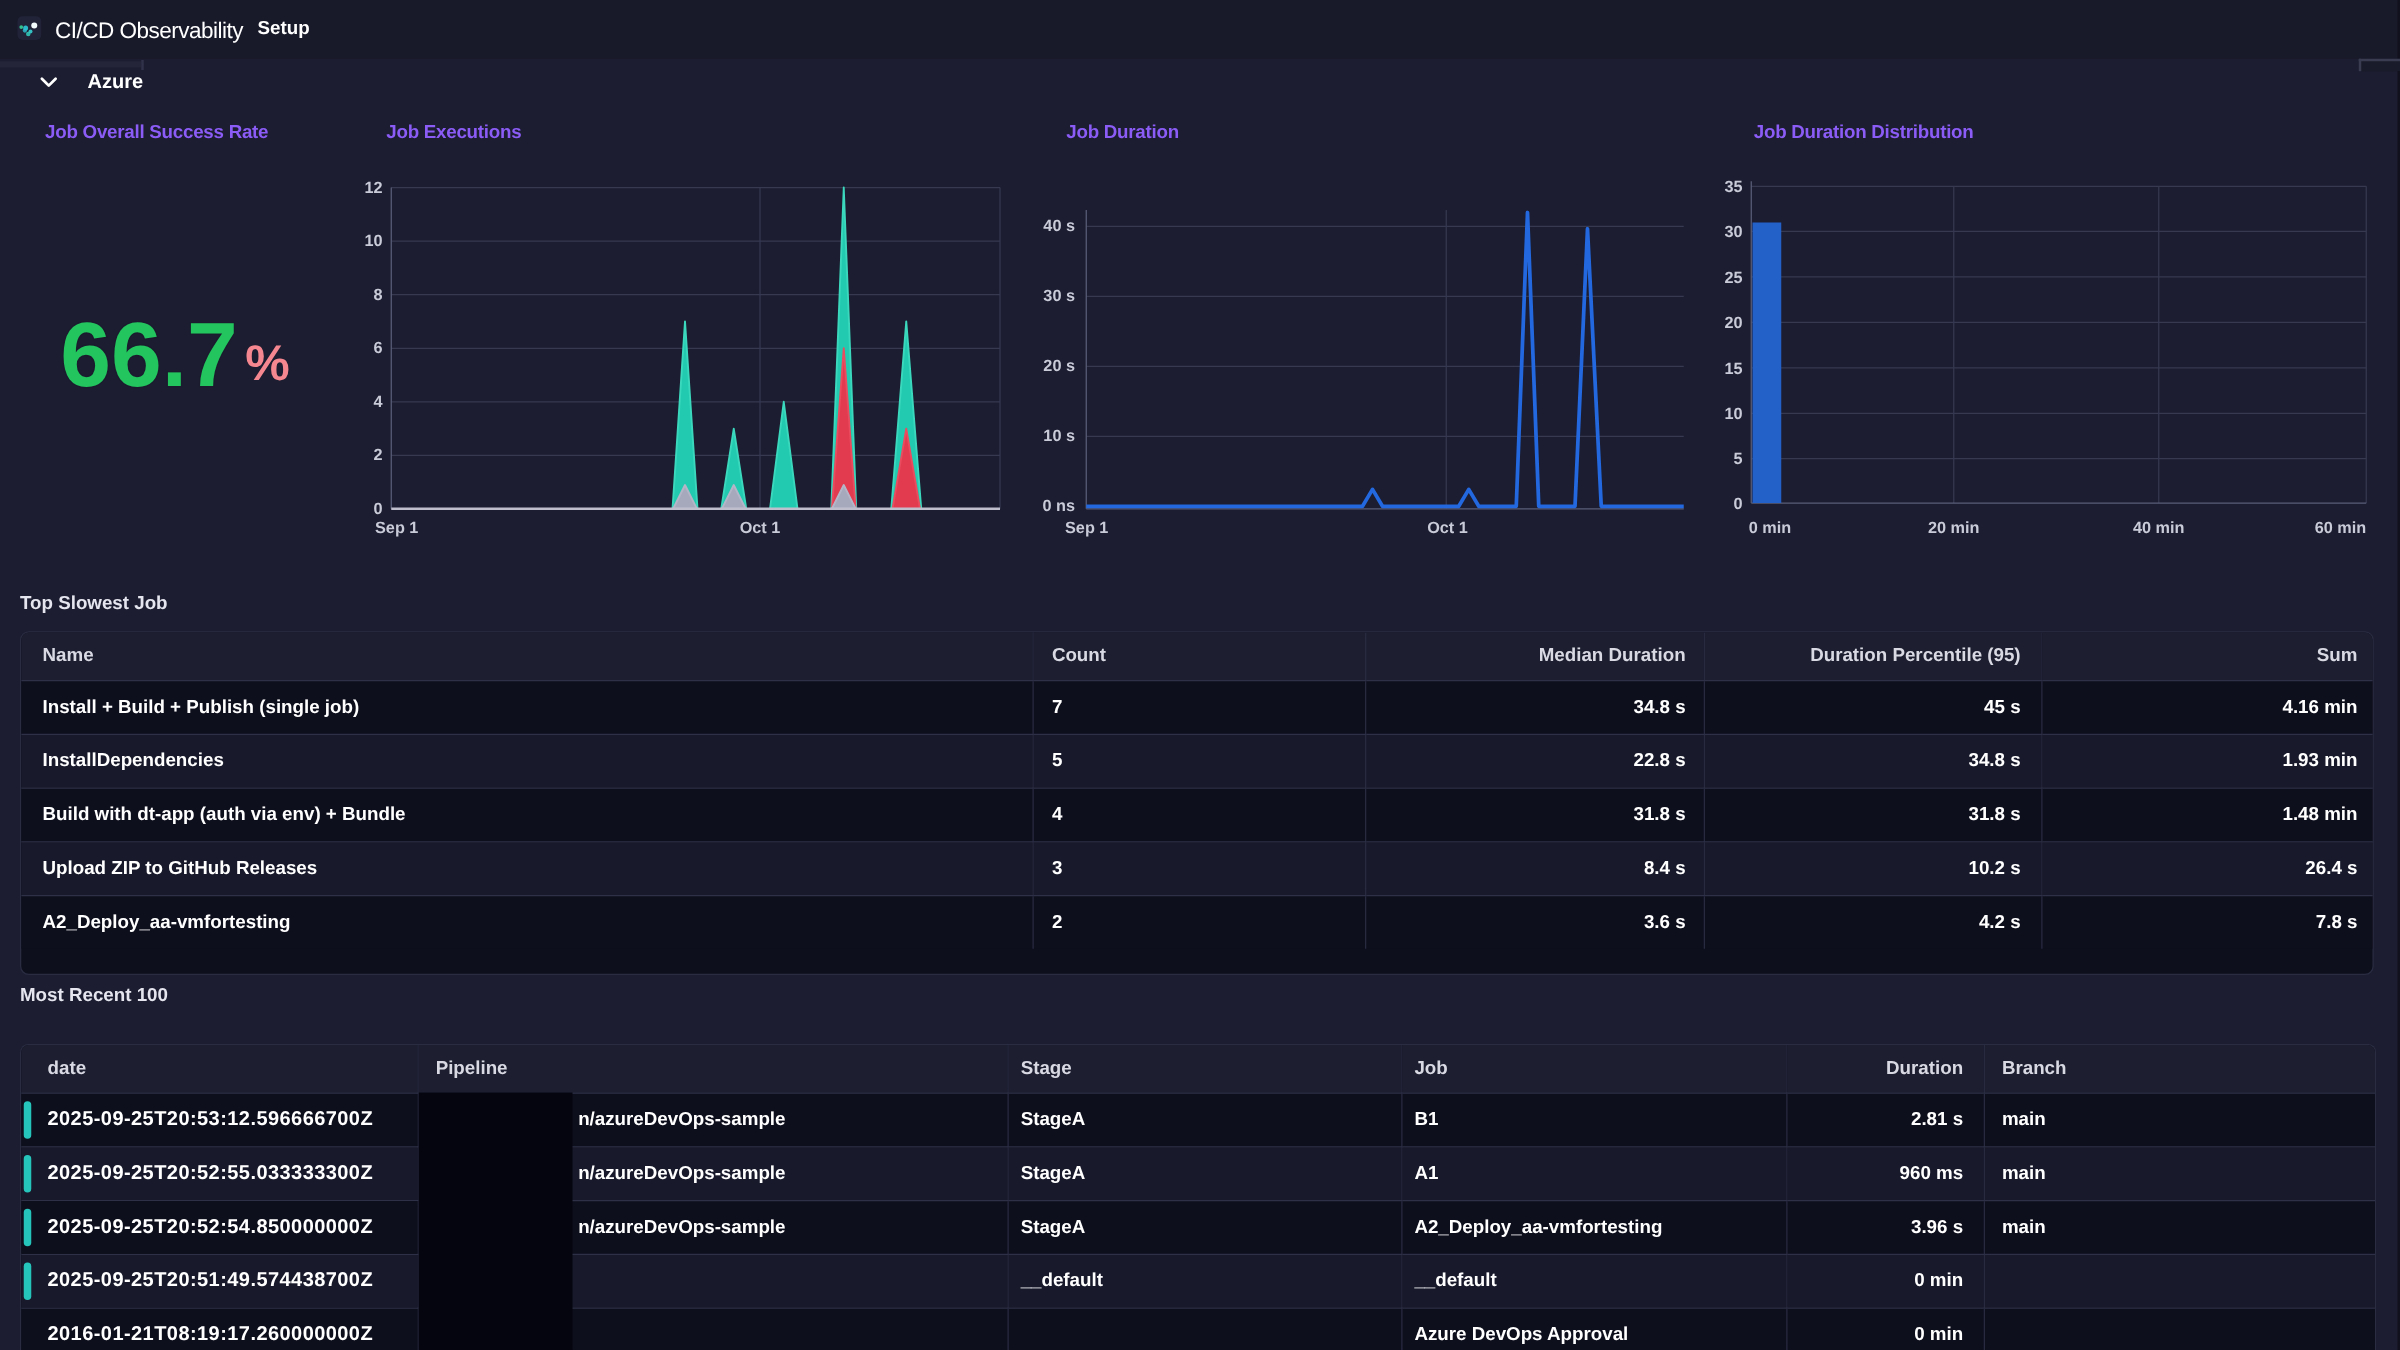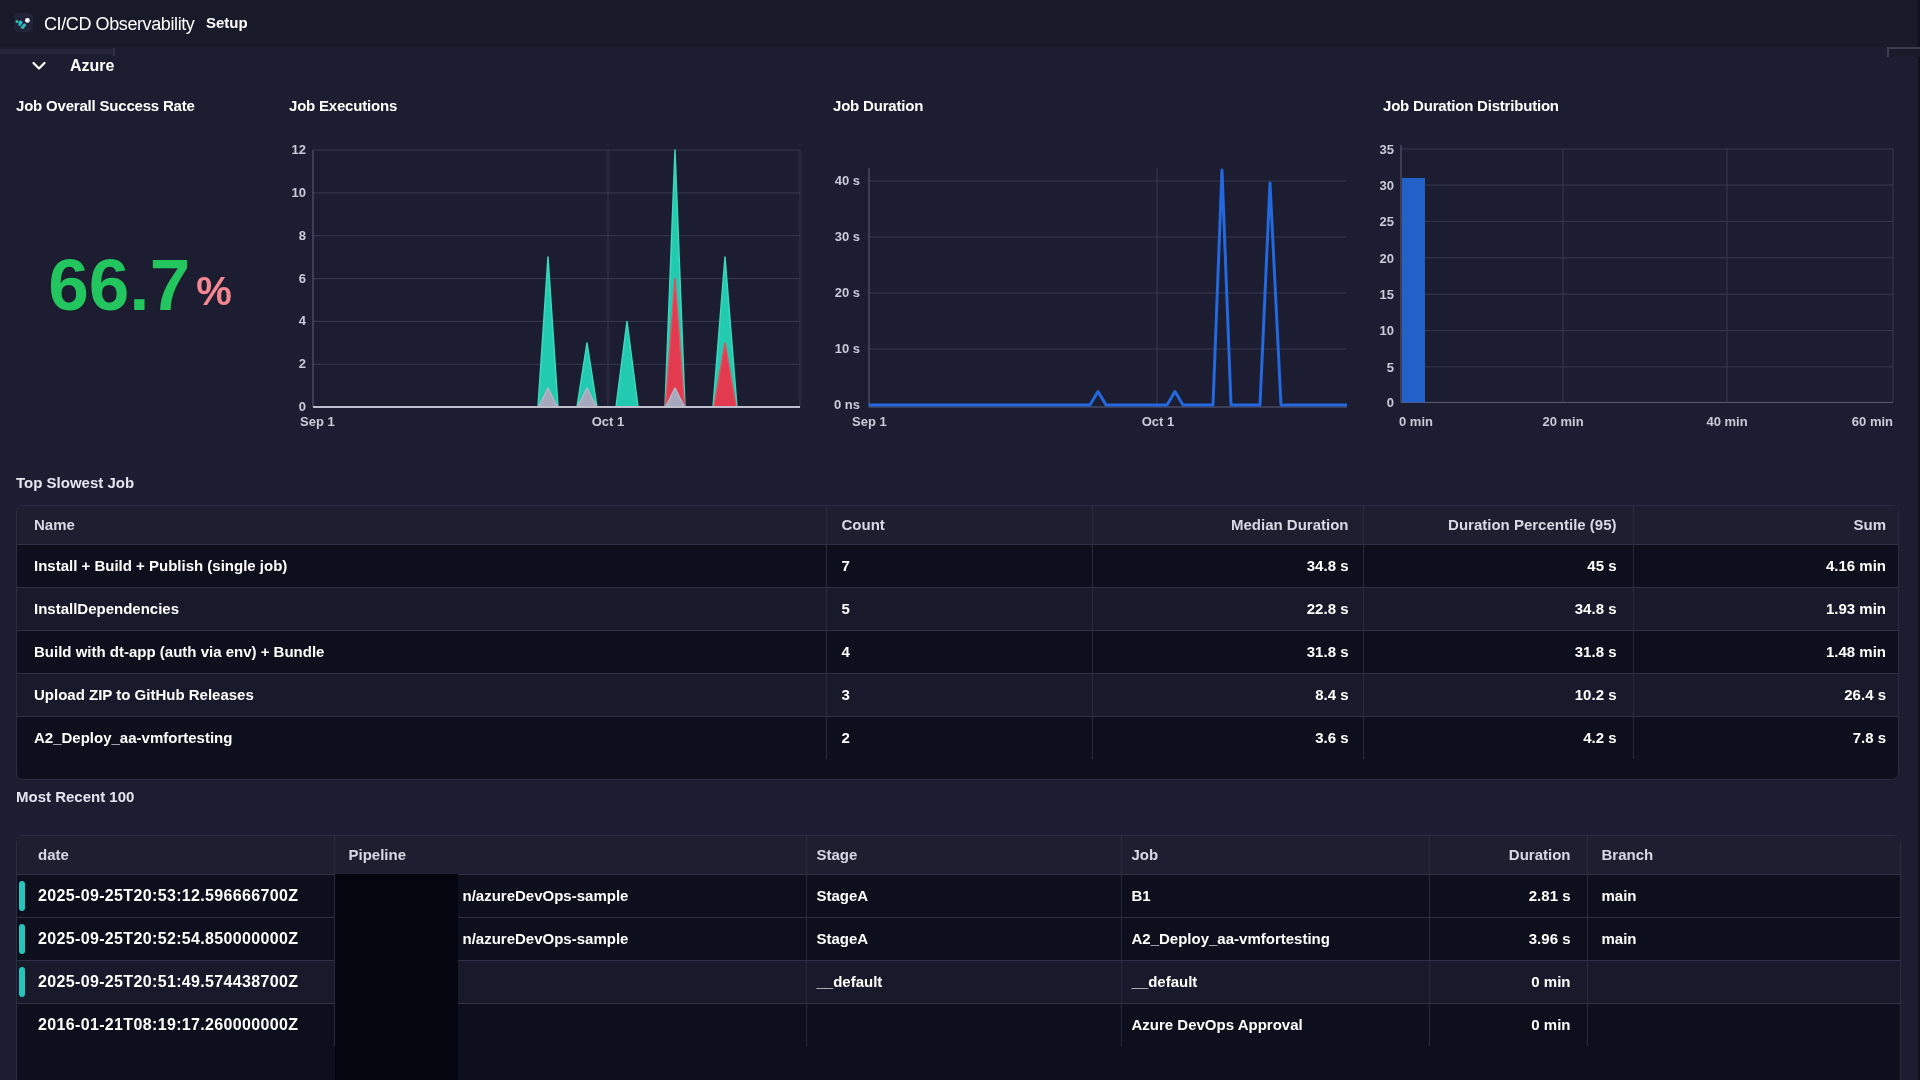--- a/index.html
+++ b/index.html
@@ -1,19 +1,19 @@
 <!DOCTYPE html>
 <html><head>
 <meta charset="utf-8">
 <style>
   * { margin:0; padding:0; box-sizing:border-box; }
   html,body { width:1920px; height:1080px; overflow:hidden; background:#1c1d30; }
   body { font-family:"Liberation Sans", sans-serif; position:relative; }
   .abs { position:absolute; }
-  .ptitle { position:absolute; font-size:15px; font-weight:bold; color:#ffffff; letter-spacing:-0.2px; }
+  .ptitle { position:absolute; font-size:15px; font-weight:bold; color:#8b5cf6; letter-spacing:-0.2px;margin-left:20px; }
   .sectitle { position:absolute; font-size:15px; font-weight:bold; color:#e4e5ee; }
   .tblwrap { border:1px solid #2a2c42; overflow:hidden; background:#0e0f1d; }
   .gtable { border-collapse:collapse; table-layout:fixed; font-size:15px; font-weight:bold; color:#ffffff; }
   .gtable th, .gtable td { overflow:hidden; white-space:nowrap; text-align:left; font-weight:bold; }
   .gtable th { height:38px; color:#d8d9e3; background:#1d1f30; border-bottom:1px solid #373a52; }
   .gtable td { height:43px; }
   .gtable th, .gtable td { border-right:1px solid #282a40; border-bottom:1px solid #2e3047; }
   .gtable th:last-child, .gtable td:last-child { border-right:none; }
   .gtable tr:last-child td { border-bottom:none; }
   .gtable .r { text-align:right; }
@@ -244,20 +244,28 @@
         <th style="padding-left:14px;">Branch</th>
       </tr>
       <tr class="dk">
           <td class="dt teal">2025‑09‑25T20:53:12.596666700Z</td>
           <td style="padding-left:128px;">n/azureDevOps-sample</td>
           <td style="padding-left:10px;">StageA</td>
           <td style="padding-left:10px;">B1</td>
           <td class="r" style="padding-right:16px;">2.81 s</td>
           <td style="padding-left:14px;">main</td>
         </tr>
+      <tr class="lt">
+          <td class="dt teal">2025‑09‑25T20:52:55.033333300Z</td>
+          <td style="padding-left:128px;">n/azureDevOps-sample</td>
+          <td style="padding-left:10px;">StageA</td>
+          <td style="padding-left:10px;">A1</td>
+          <td class="r" style="padding-right:16px;">960 ms</td>
+          <td style="padding-left:14px;">main</td>
+        </tr>
       <tr class="dk">
           <td class="dt teal">2025‑09‑25T20:52:54.850000000Z</td>
           <td style="padding-left:128px;">n/azureDevOps-sample</td>
           <td style="padding-left:10px;">StageA</td>
           <td style="padding-left:10px;">A2_Deploy_aa‑vmfortesting</td>
           <td class="r" style="padding-right:16px;">3.96 s</td>
           <td style="padding-left:14px;">main</td>
         </tr>
       <tr class="lt">
           <td class="dt teal">2025‑09‑25T20:51:49.574438700Z</td>

